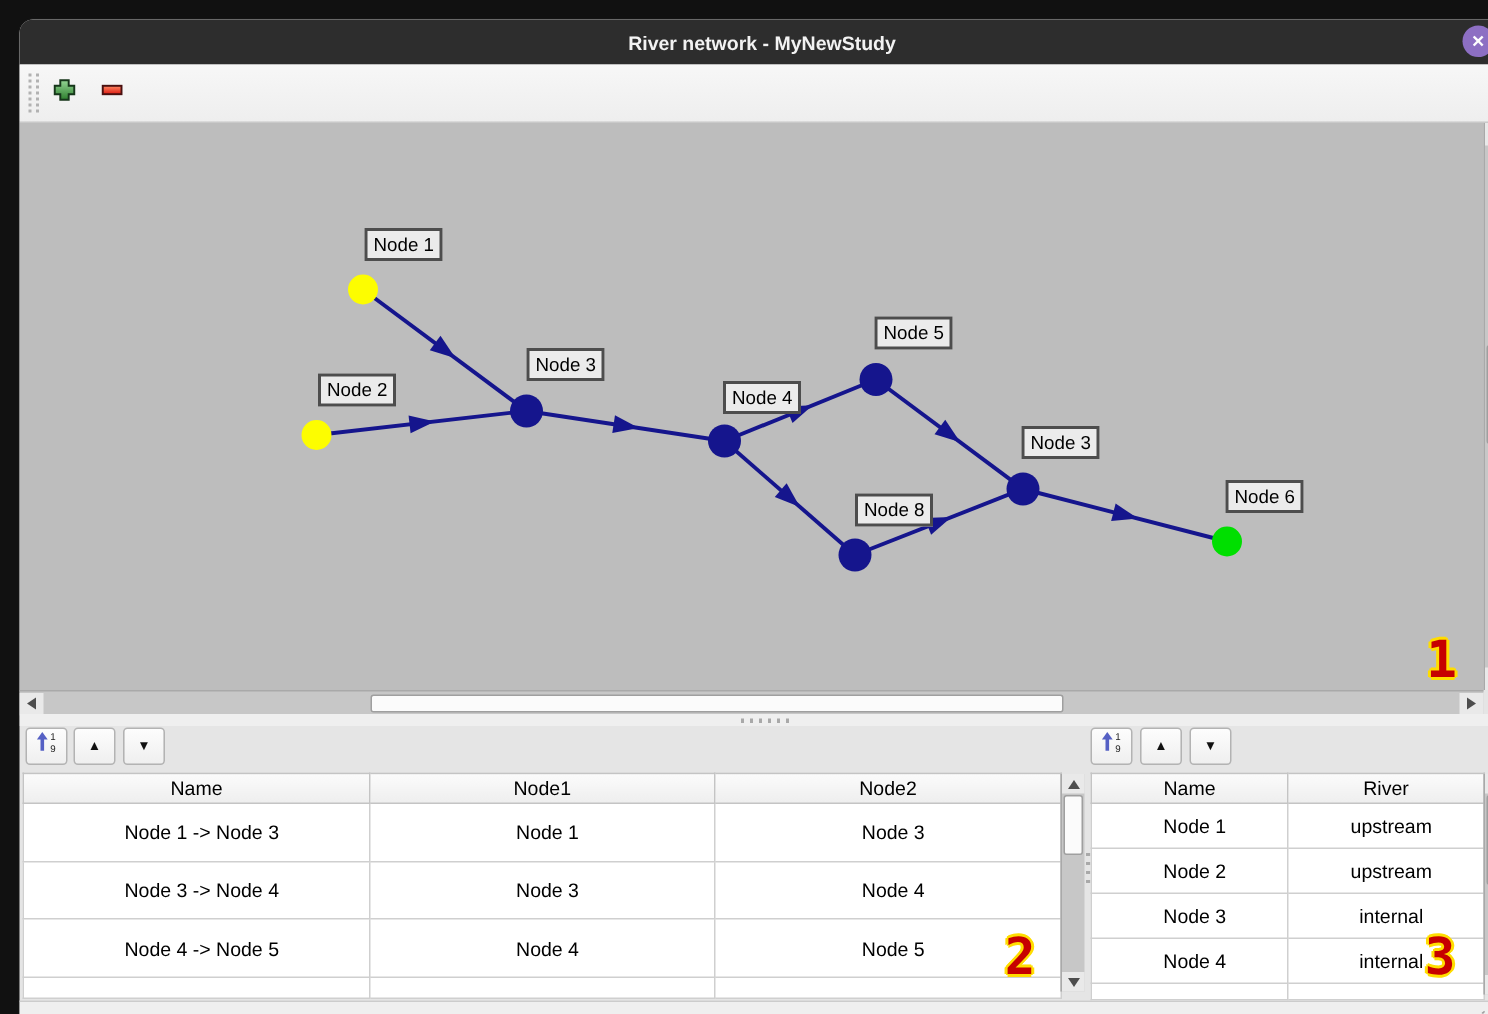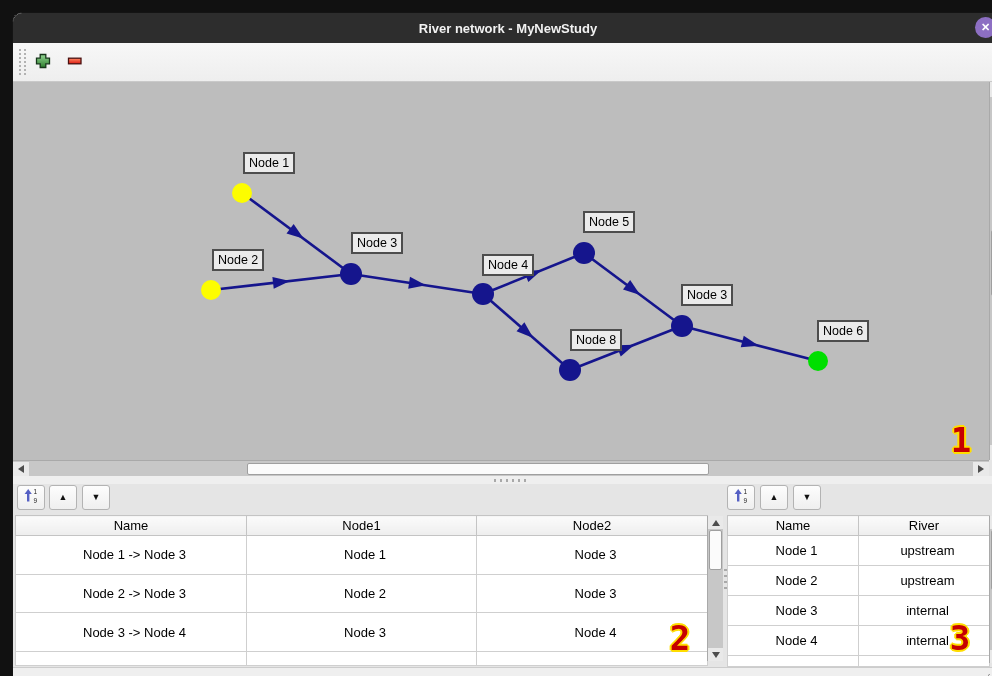--- a/index.html
+++ b/index.html
@@ -213,28 +213,28 @@
         <th>Node2</th>
       </tr>
     </thead>
     <tbody id="links-tbody">
         <tr>
           <td>Node 1 -&gt; Node 3</td>
           <td>Node 1</td>
           <td>Node 3</td>
         </tr>
         <tr>
-          <td>Node 2 -&gt; Node 3</td>
-          <td>Node 2</td>
-          <td>Node 3</td>
-        </tr>
-        <tr>
           <td>Node 3 -&gt; Node 4</td>
           <td>Node 3</td>
           <td>Node 4</td>
+        </tr>
+        <tr>
+          <td>Node 4 -&gt; Node 5</td>
+          <td>Node 4</td>
+          <td>Node 5</td>
         </tr>
         <tr class="partial">
           <td></td>
           <td></td>
           <td></td>
         </tr>
       </tbody>
   </table>
 
   <div class="sbar v" style="left:694px;top:503px;width:15px;height:145px;">

